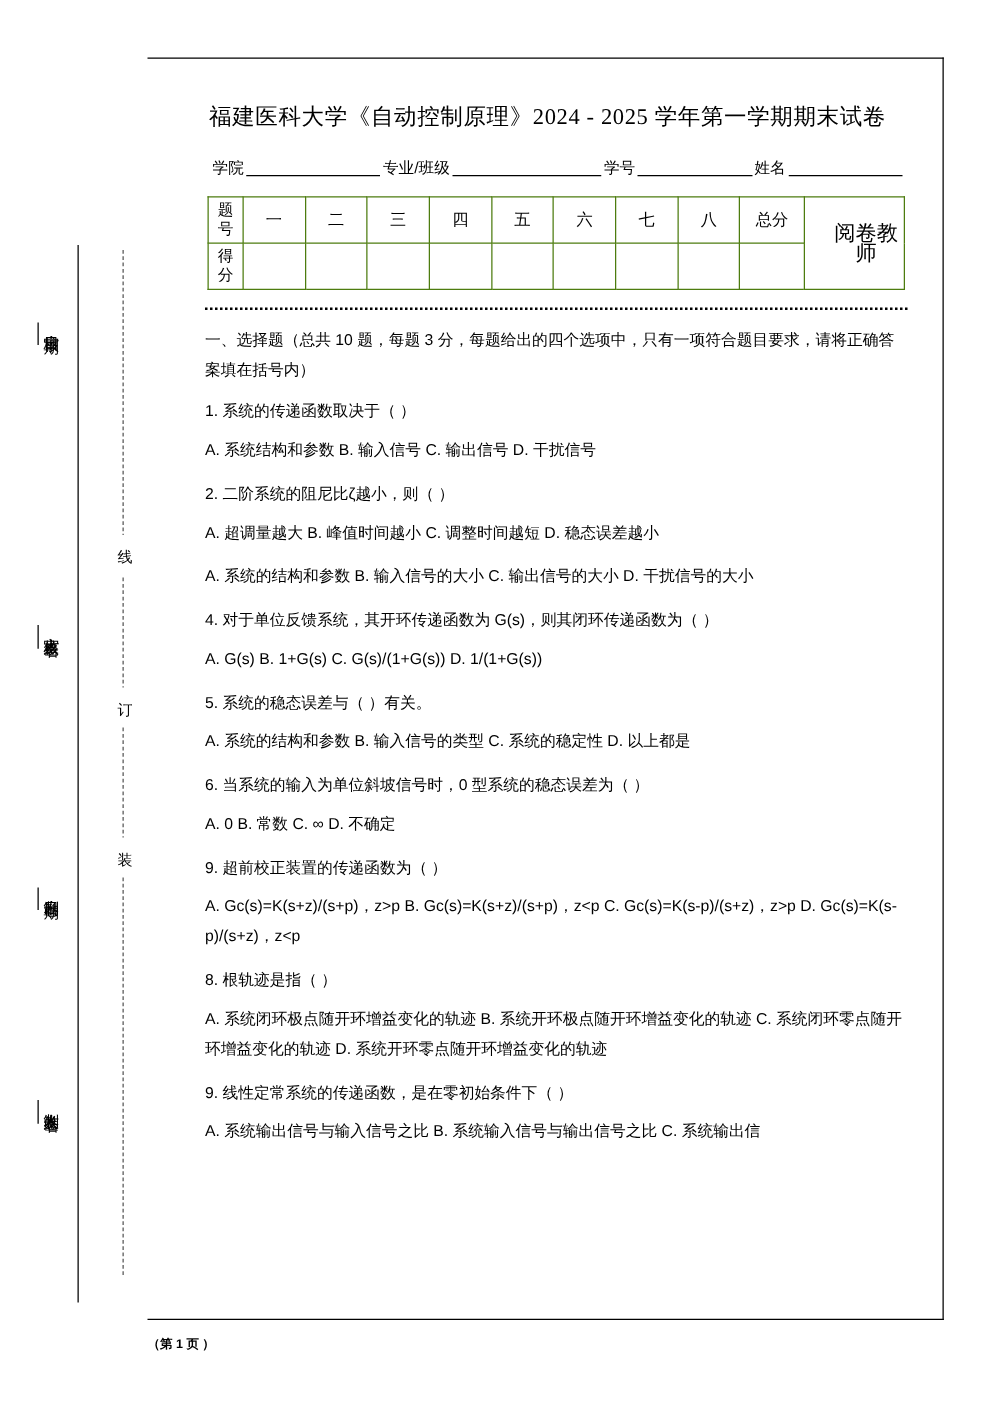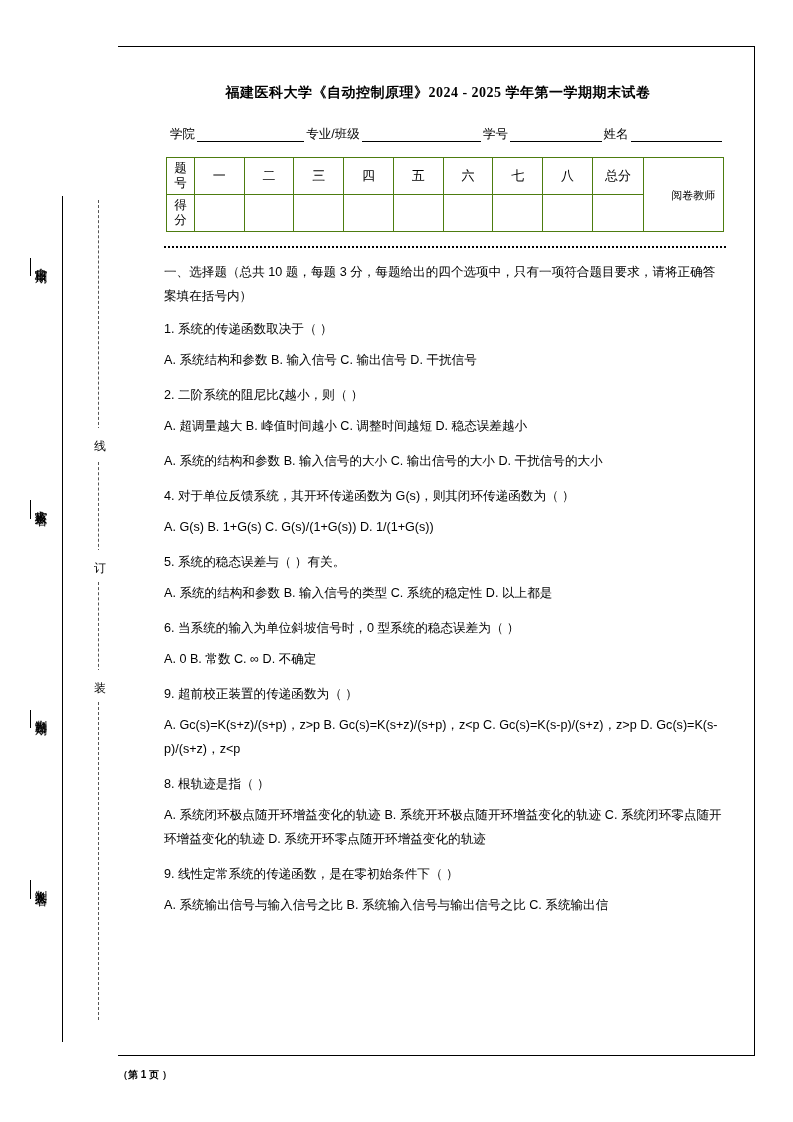--- a/index.html
+++ b/index.html
@@ -88,37 +88,37 @@
     border-left: none;
   }
   .content {
     position: absolute;
     left: 134px;
     top: 60px;
     width: 608px;
   }
 
   .doc-title {
-    font-size: 14px;
-    font-weight: bold;
+    font-size: 18px;
+    font-weight: normal;
     text-align: center;
     line-height: 34px;
     letter-spacing: 0.5px;
     padding: 16px 14px 0 14px;
     box-sizing: border-box;
   }
 
   
   .info-line {
     margin: 16px 0 0 0;
     padding: 0 18px 0 36px;
     font-size: 12.5px;
     font-family: "Liberation Sans", "DejaVu Sans", sans-serif;
     display: flex;
-    align-items: center;
+    align-items: flex-start;
     white-space: nowrap;
   }
   .info-line .lab { flex: 0 0 auto; }
   .info-line .blank {
     flex: 1 1 auto;
     border-bottom: 1px solid #000;
     height: 14px;
     margin: 0 2px;
   }
   .info-line .blank.w1 { flex: 1.35; }
@@ -144,21 +144,21 @@
   }
   table.score-table td.head-cell {
     width: 26px;
     font-size: 12.5px;
     line-height: 15px;
     padding: 2px 1px;
   }
   table.score-table td.total { width: 52px; }
   table.score-table td.teacher {
     width: 62px;
-    font-size: 11px;
+    font-size: 17px;
     line-height: 16px;
     padding-left: 20px;
   }
   table.score-table td.num { width: 50px; }
 
   
   .dotted-sep {
     margin: 14px 16px 0 30px;
     border-top: 2px dotted #000;
     height: 0;

